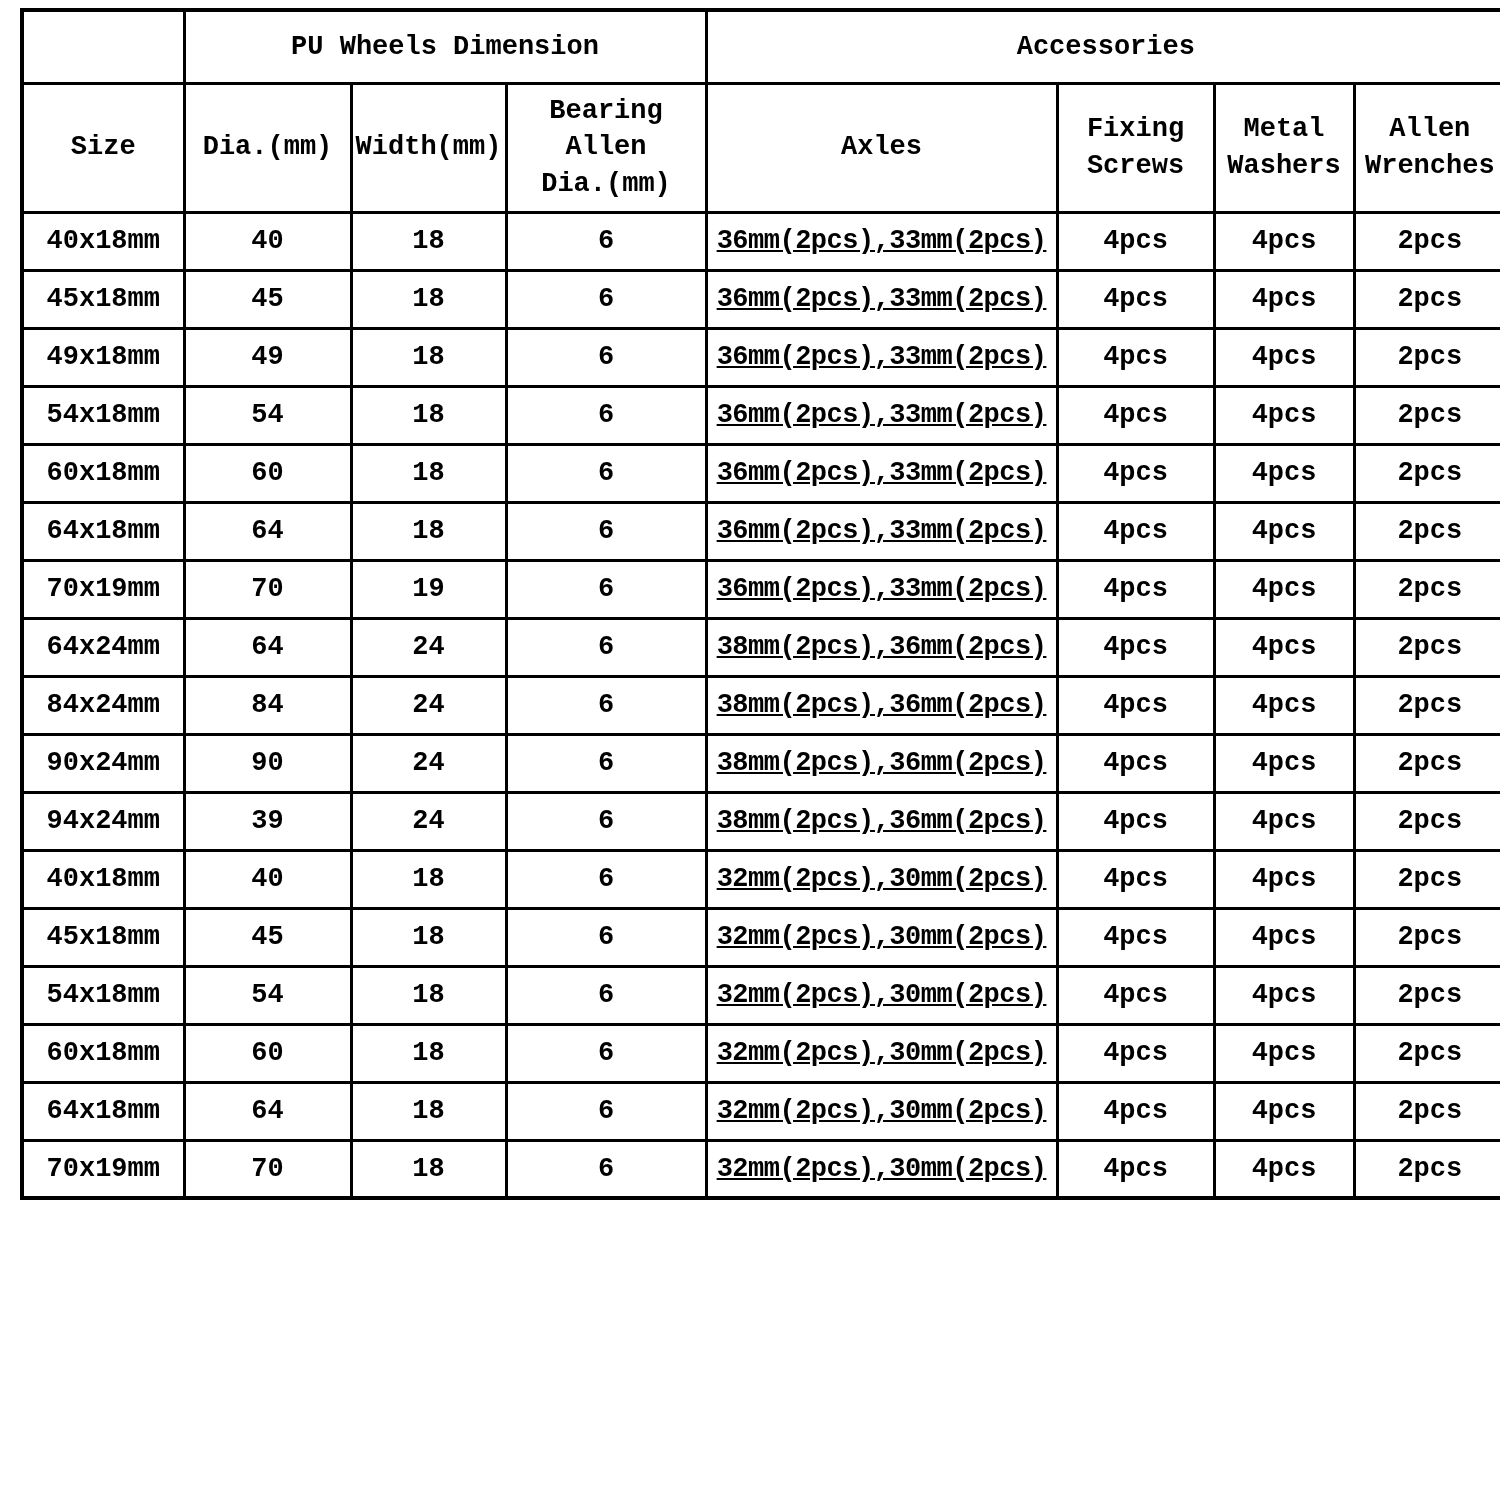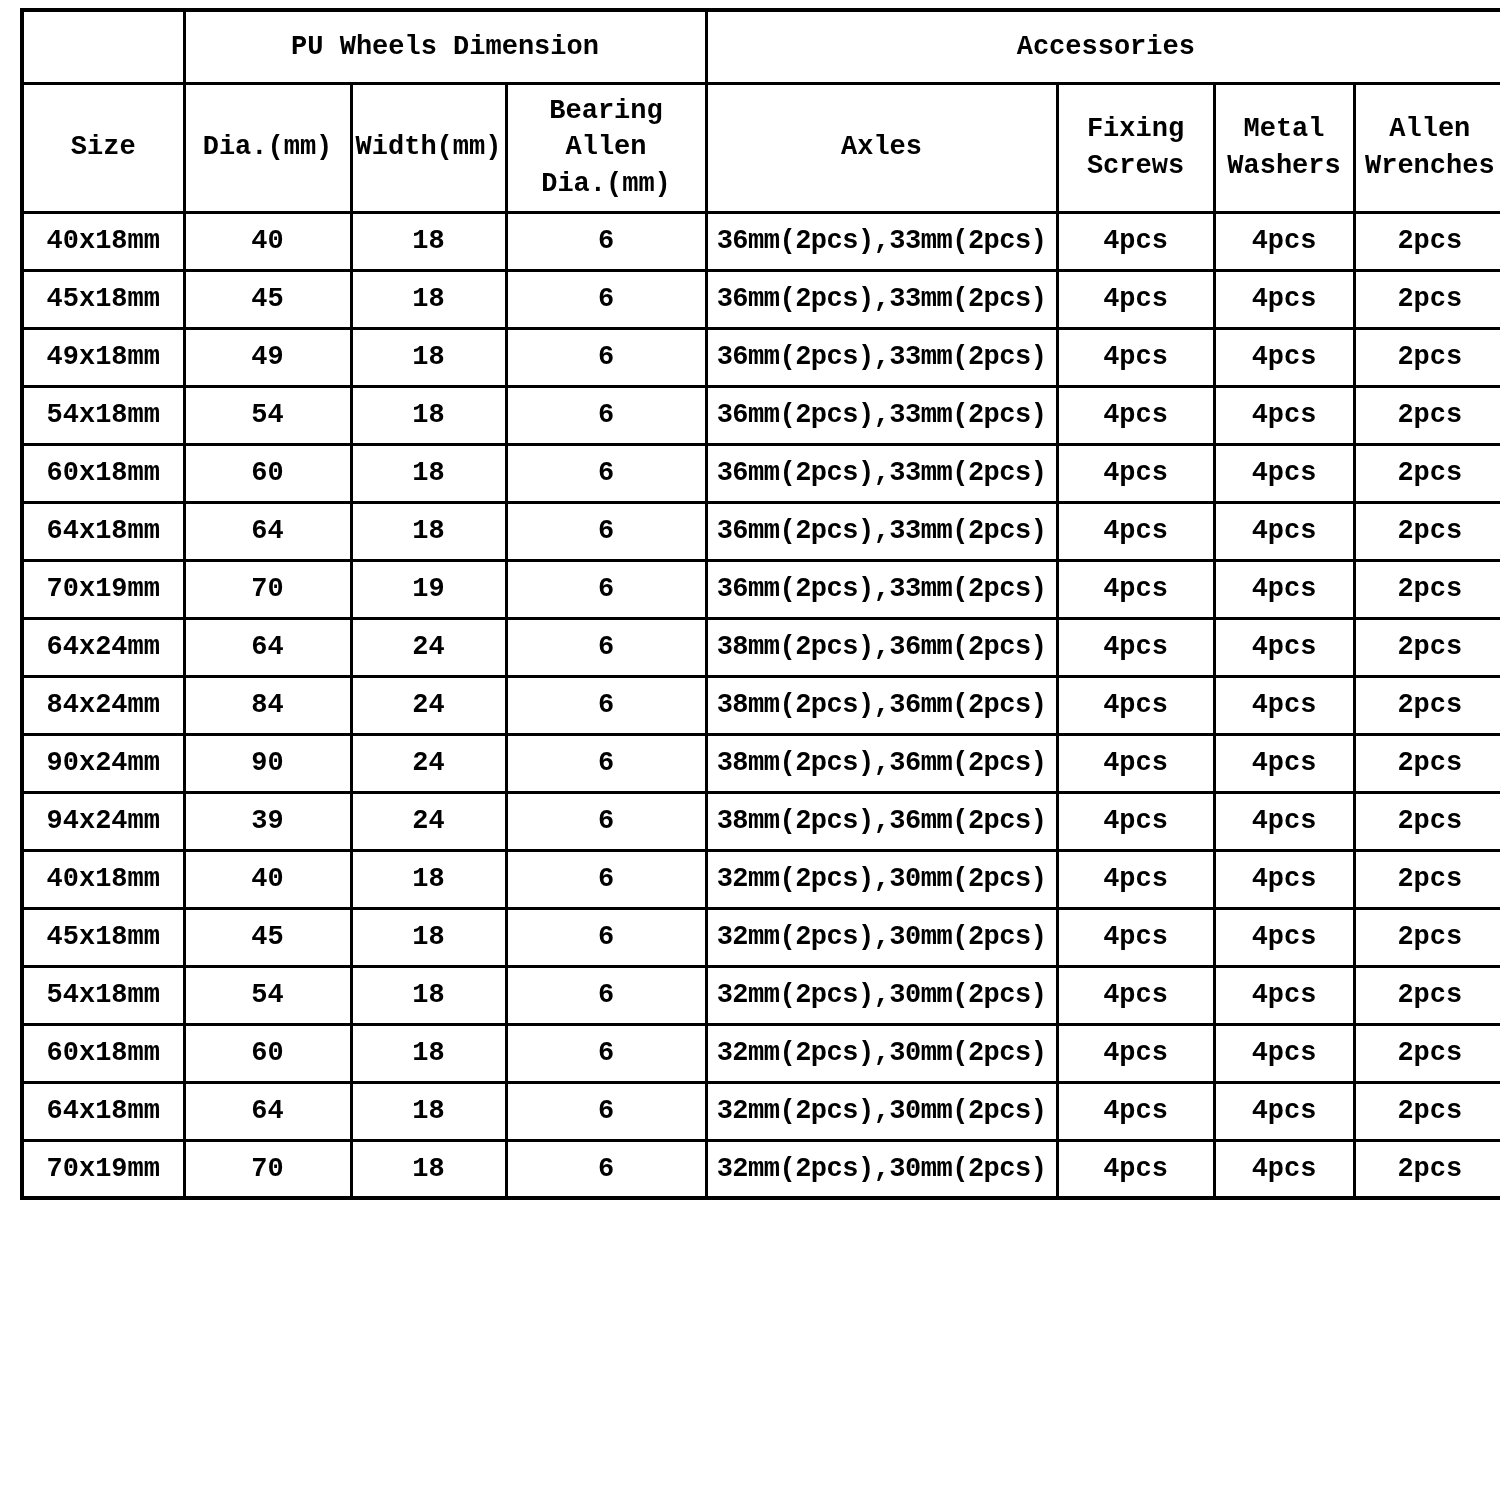--- a/index.html
+++ b/index.html
@@ -43,21 +43,21 @@
   tr.col-row   { height: 129px; }
   tbody tr     { height: 58px; }
   col.c-size   { width: 162px; }
   col.c-dia    { width: 167px; }
   col.c-width  { width: 155px; }
   col.c-bore   { width: 200px; }
   col.c-axles  { width: 351px; }
   col.c-screws { width: 157px; }
   col.c-washer { width: 140px; }
   col.c-wrench { width: 152px; }
-  td.axles-cell { letter-spacing: -0.5px; }
+  td.axles-cell { letter-spacing: -0.5px; text-decoration: underline; }
 </style>
 </head>
 <body>
 
 <div id="canvas">
   <table class="spec">
     <colgroup>
       <col class="c-size">
         <col class="c-dia">
         <col class="c-width">

